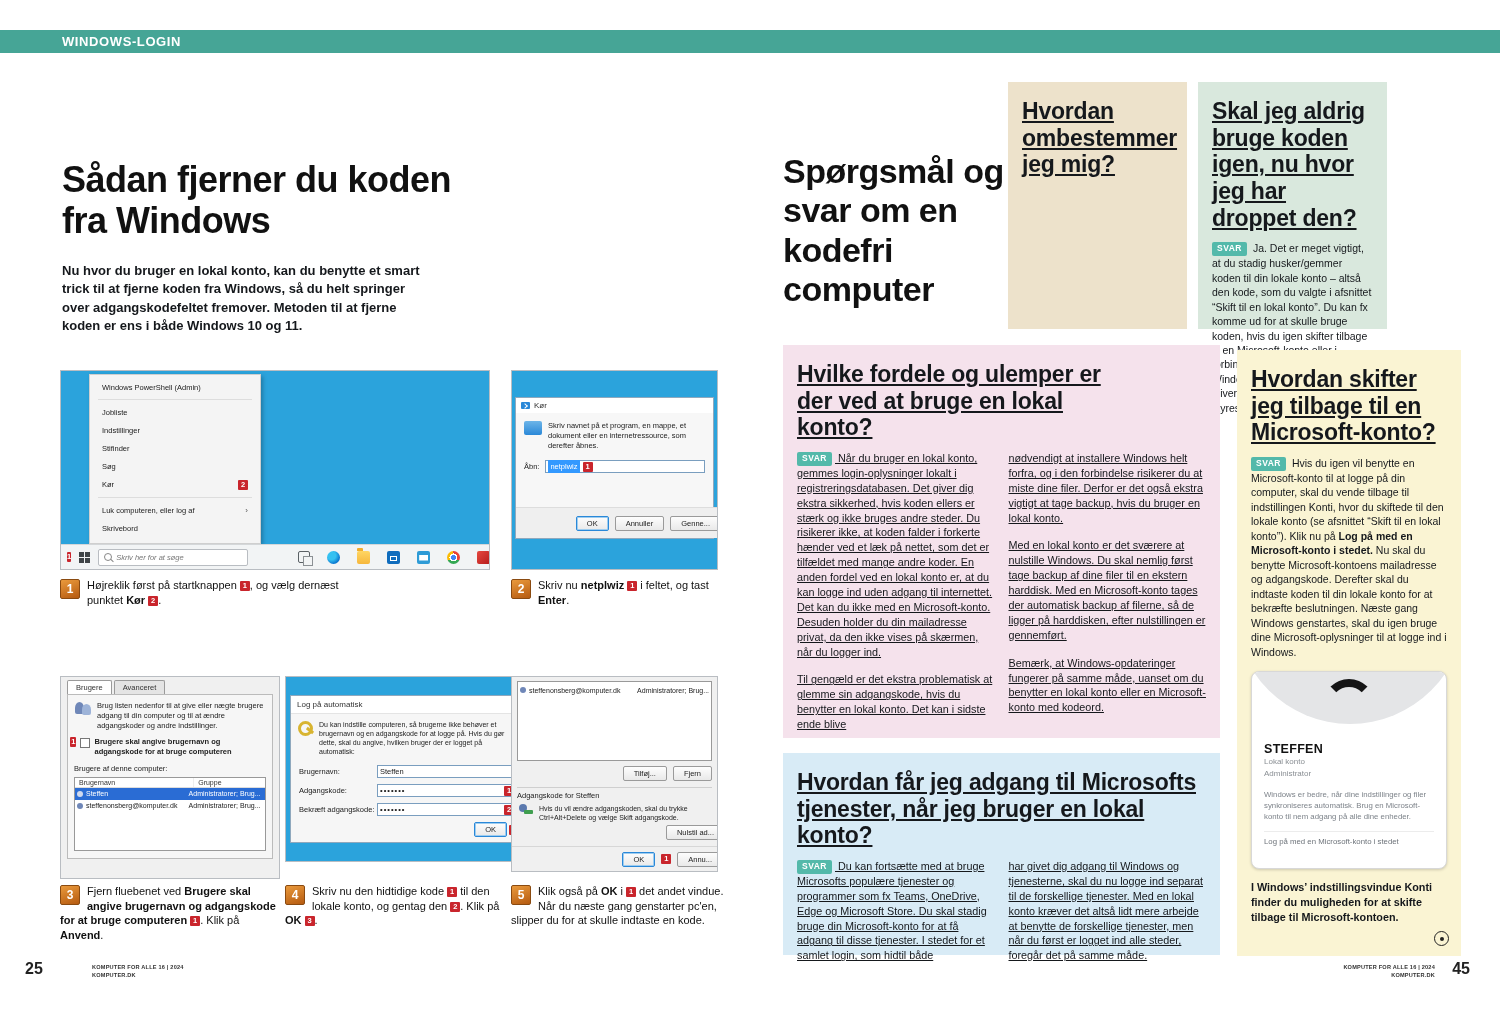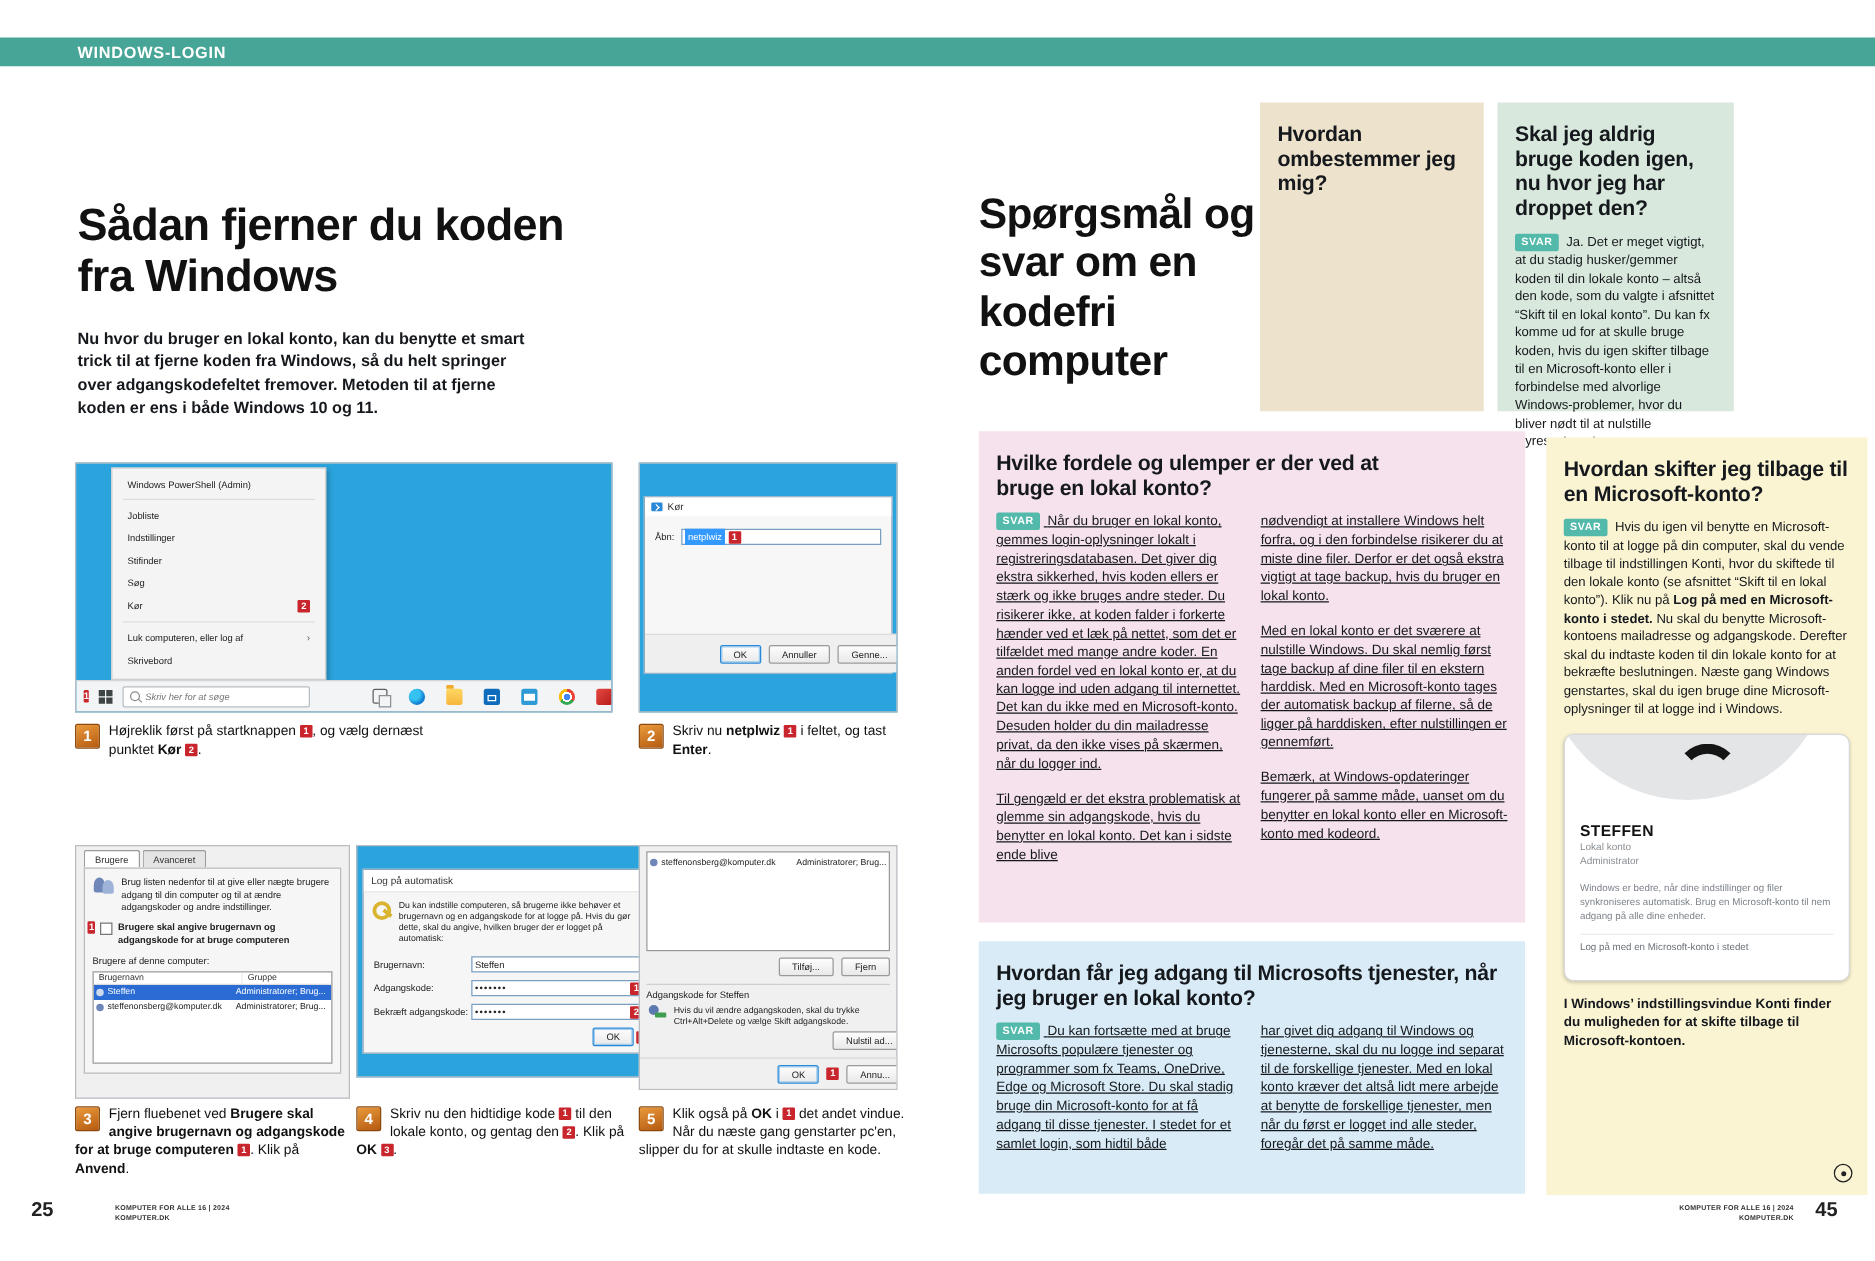--- a/index.html
+++ b/index.html
@@ -120,28 +120,28 @@
   .passbody{display:flex;gap:5px;margin-top:4px;padding-left:2px;}
   .keyuser-ic{flex:0 0 15px;height:13px;position:relative;}
   .keyuser-ic::before{content:"";position:absolute;left:0;top:0;width:8px;height:8px;border-radius:50%;background:#5b79ae;}
   .keyuser-ic::after{content:"";position:absolute;left:5px;top:6px;width:9px;height:4px;background:#3f9e4f;border-radius:1px;}
   .reset-btn{position:absolute;right:-8px;margin-top:3px;}
   .okrow5{position:absolute;left:0;right:-10px;bottom:0;height:24px;border-top:1px solid #d7d7d7;display:flex;align-items:center;justify-content:flex-end;gap:6px;padding-right:4px;background:#f0f0f0;}
 
   
   .rp-title{position:absolute;left:783px;top:152px;width:225px;font-size:34px;font-weight:bold;line-height:1.16;letter-spacing:-.5px;color:#111;margin:0;}
   .qbox{position:absolute;box-sizing:border-box;padding:16px 14px;}
-  .qbox h3{margin:0 0 10px 0;font-size:17px;line-height:1.16;letter-spacing:-.2px;color:#15181c;}
+  .qbox h3{margin:0 0 10px 0;font-size:23px;line-height:1.16;letter-spacing:-.2px;color:#15181c;text-decoration:underline;}
   .qbox p{margin:0 0 13px 0;font-size:10.8px;line-height:1.38;color:#15181c;}
   .svar{display:inline-block;background:#53B9AA;color:#fff;font-weight:bold;font-size:8.5px;padding:1px 5px;border-radius:2px;
     margin-right:3px;vertical-align:1px;letter-spacing:.5px;}
   #box-beige{left:1008px;top:82px;width:179px;height:247px;background:#EDE2CB;}
   #box-green{left:1198px;top:82px;width:189px;height:247px;background:#D9E8DD;}
   #box-pink{left:783px;top:345px;width:437px;height:393px;background:#F5E2EC;}
-  #box-yellow{left:1237px;top:350px;width:257px;height:606px;background:#FAF4D3;}
+  #box-yellow{left:1237px;top:350px;width:224px;height:606px;background:#FAF4D3;}
   #box-blue{left:783px;top:753px;width:437px;height:202px;background:#D8EBF6;}
   .cols{display:flex;gap:14px;text-decoration:underline;}
   .cols>div{flex:1;}
 
   
   .card{background:#fff;border:1px solid #d8d8d8;border-radius:8px;height:196px;position:relative;overflow:hidden;margin-top:12px;box-shadow:0 1px 3px rgba(0,0,0,.18);}
   .card-dome{position:absolute;top:-178px;left:-17px;width:230px;height:230px;border-radius:50%;background:#e4e5e7;}
   .card-arc{position:absolute;top:7px;left:50%;transform:translateX(-50%);width:52px;height:52px;border-radius:50%;
     border:8px solid transparent;border-top-color:#151515;box-sizing:border-box;}
   .card-inner{position:absolute;left:12px;right:12px;top:70px;}
@@ -220,20 +220,24 @@
       <span class="ic ic-red"></span>
     </div>
   </div>
 </div>
 
 <div class="shot" id="shot2">
   <div class="run-dlg">
     <div class="run-title">
       <span class="run-ic"></span>
       <span>Kør</span>
+    </div>
+    <div class="run-body">
+      <span class="run-pic"></span>
+      <span class="dlg-txt">Skriv navnet på et program, en mappe, et dokument eller en internetressource, som derefter åbnes.</span>
     </div>
     <div class="run-open">
       <span>Åbn:</span>
       <span class="input" style="flex:1;display:flex;align-items:center;gap:3px;">
         <span class="sel">netplwiz</span>
         <span class="rmark">1</span>
       </span>
     </div>
     <div class="run-btns">
       <span class="btn focus">OK</span>

